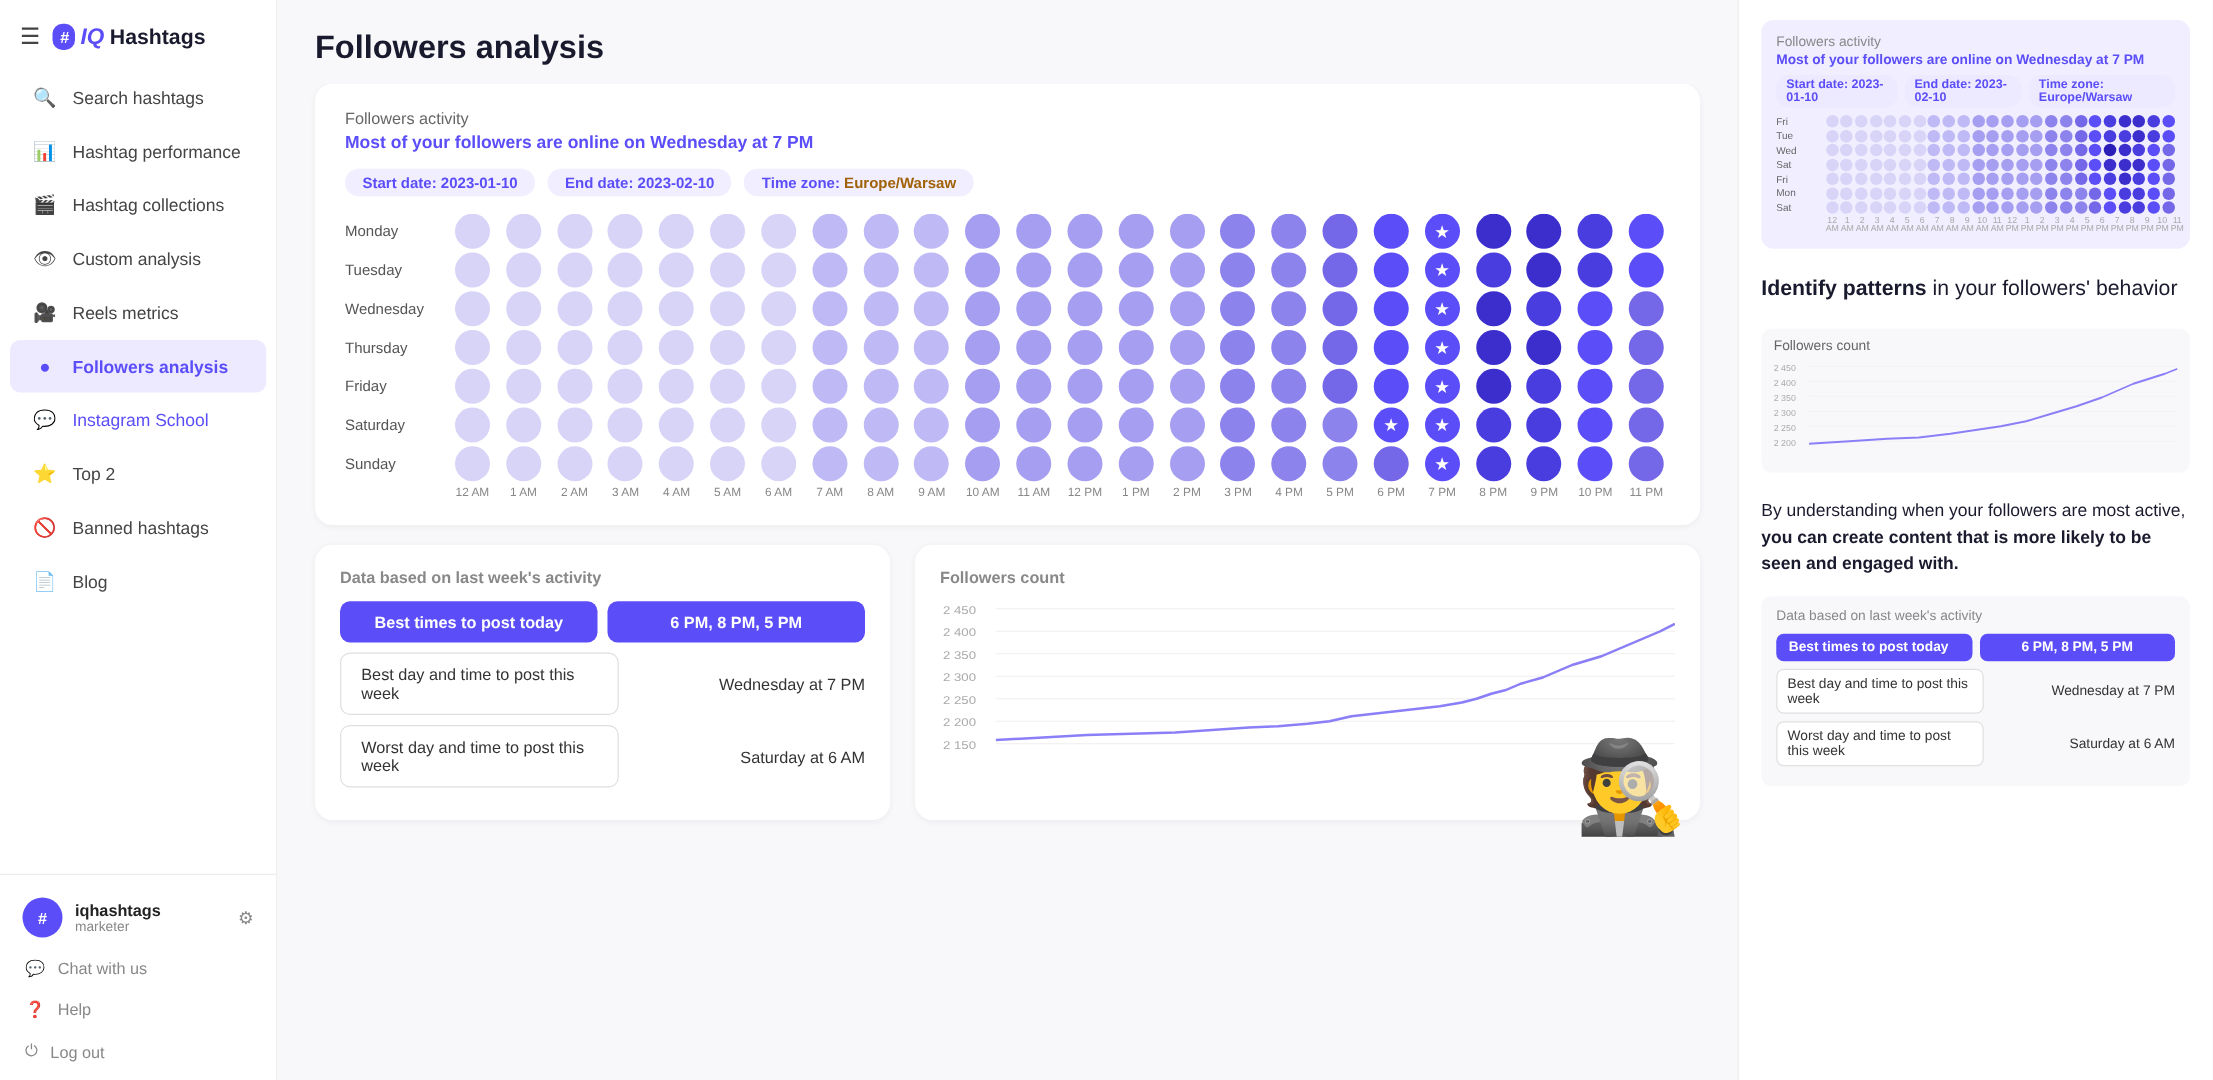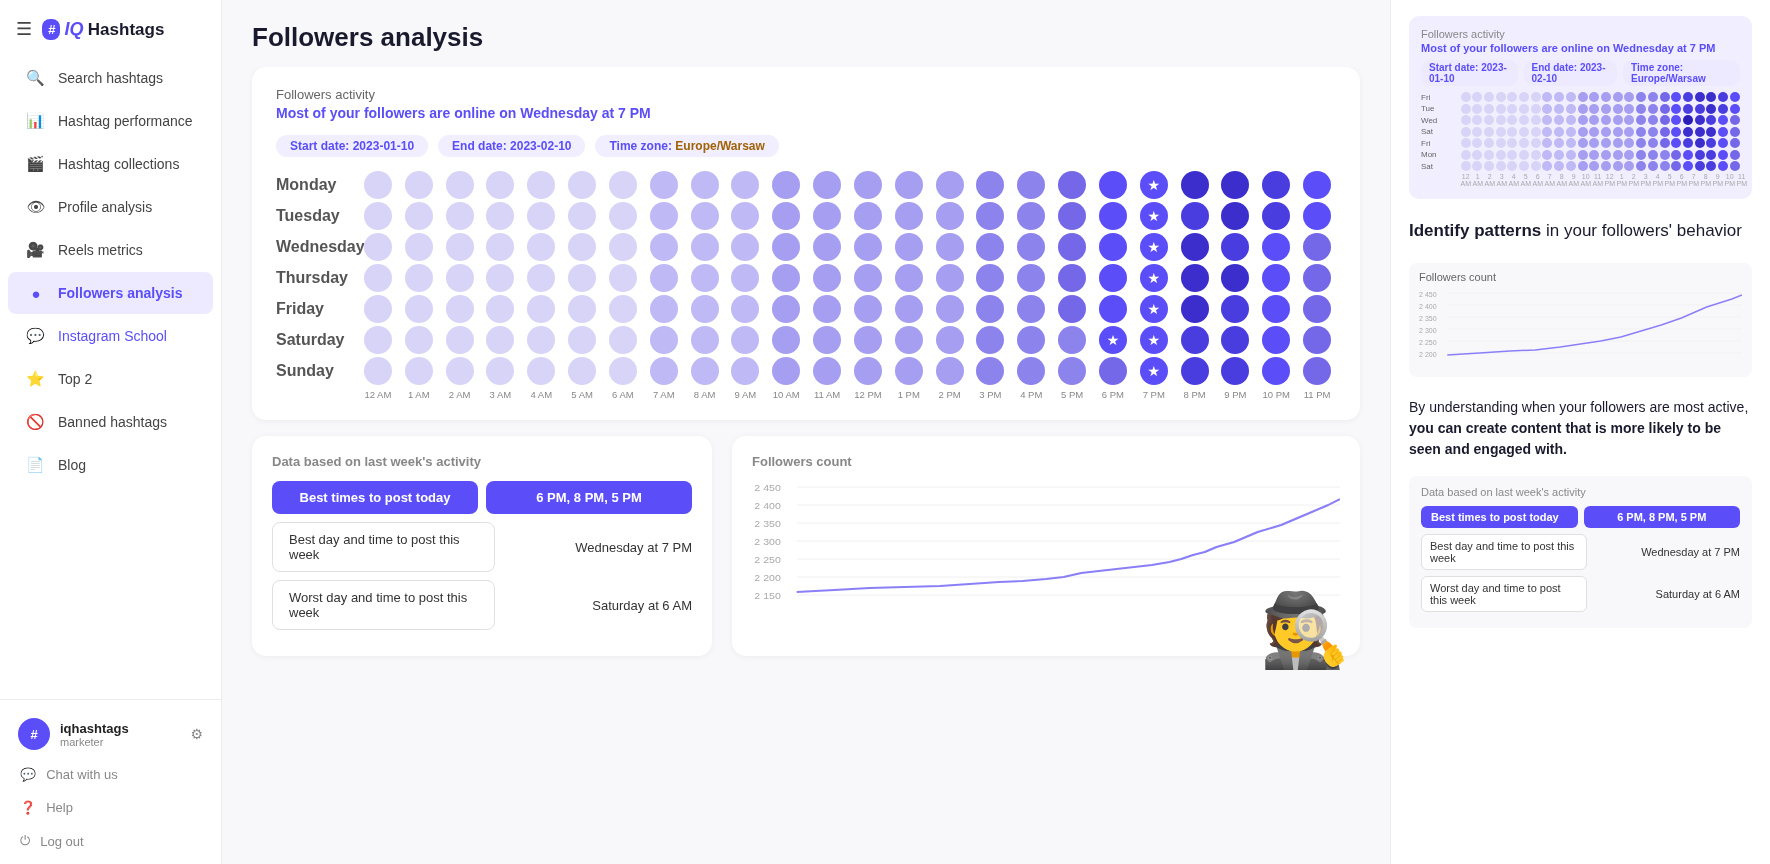--- a/index.html
+++ b/index.html
@@ -213,23 +213,23 @@
       grid-template-columns: 80px repeat(24, 1fr);
       gap: 3px;
       min-width: 900px;
     }
     .heatmap-cell {
       display: flex;
       align-items: center;
       justify-content: center;
     }
     .heatmap-row-label {
-      font-size: 16px;
+      font-size: 12px;
       color: #555;
-      font-weight: 700;
+      font-weight: 400;
       display: flex;
       align-items: center;
       justify-content: flex-start;
       padding-right: 4px;
     }
     .heatmap-dot {
       width: 28px;
       height: 28px;
       border-radius: 50%;
       display: flex;
@@ -494,21 +494,21 @@
     <div class="nav-item">
       <span class="nav-icon">📊</span>
       <span>Hashtag performance</span>
     </div>
     <div class="nav-item">
       <span class="nav-icon">🎬</span>
       <span>Hashtag collections</span>
     </div>
     <div class="nav-item">
       <span class="nav-icon">👁</span>
-      <span>Profile analysis</span>
+      <span>Custom analysis</span>
     </div>
     <div class="nav-item">
       <span class="nav-icon">🎥</span>
       <span>Reels metrics</span>
     </div>
     <div class="nav-item active">
       <span class="nav-icon" style="color:#5b4ef8;">●</span>
       <span>Followers analysis</span>
     </div>
     <div class="nav-item highlight-link">

